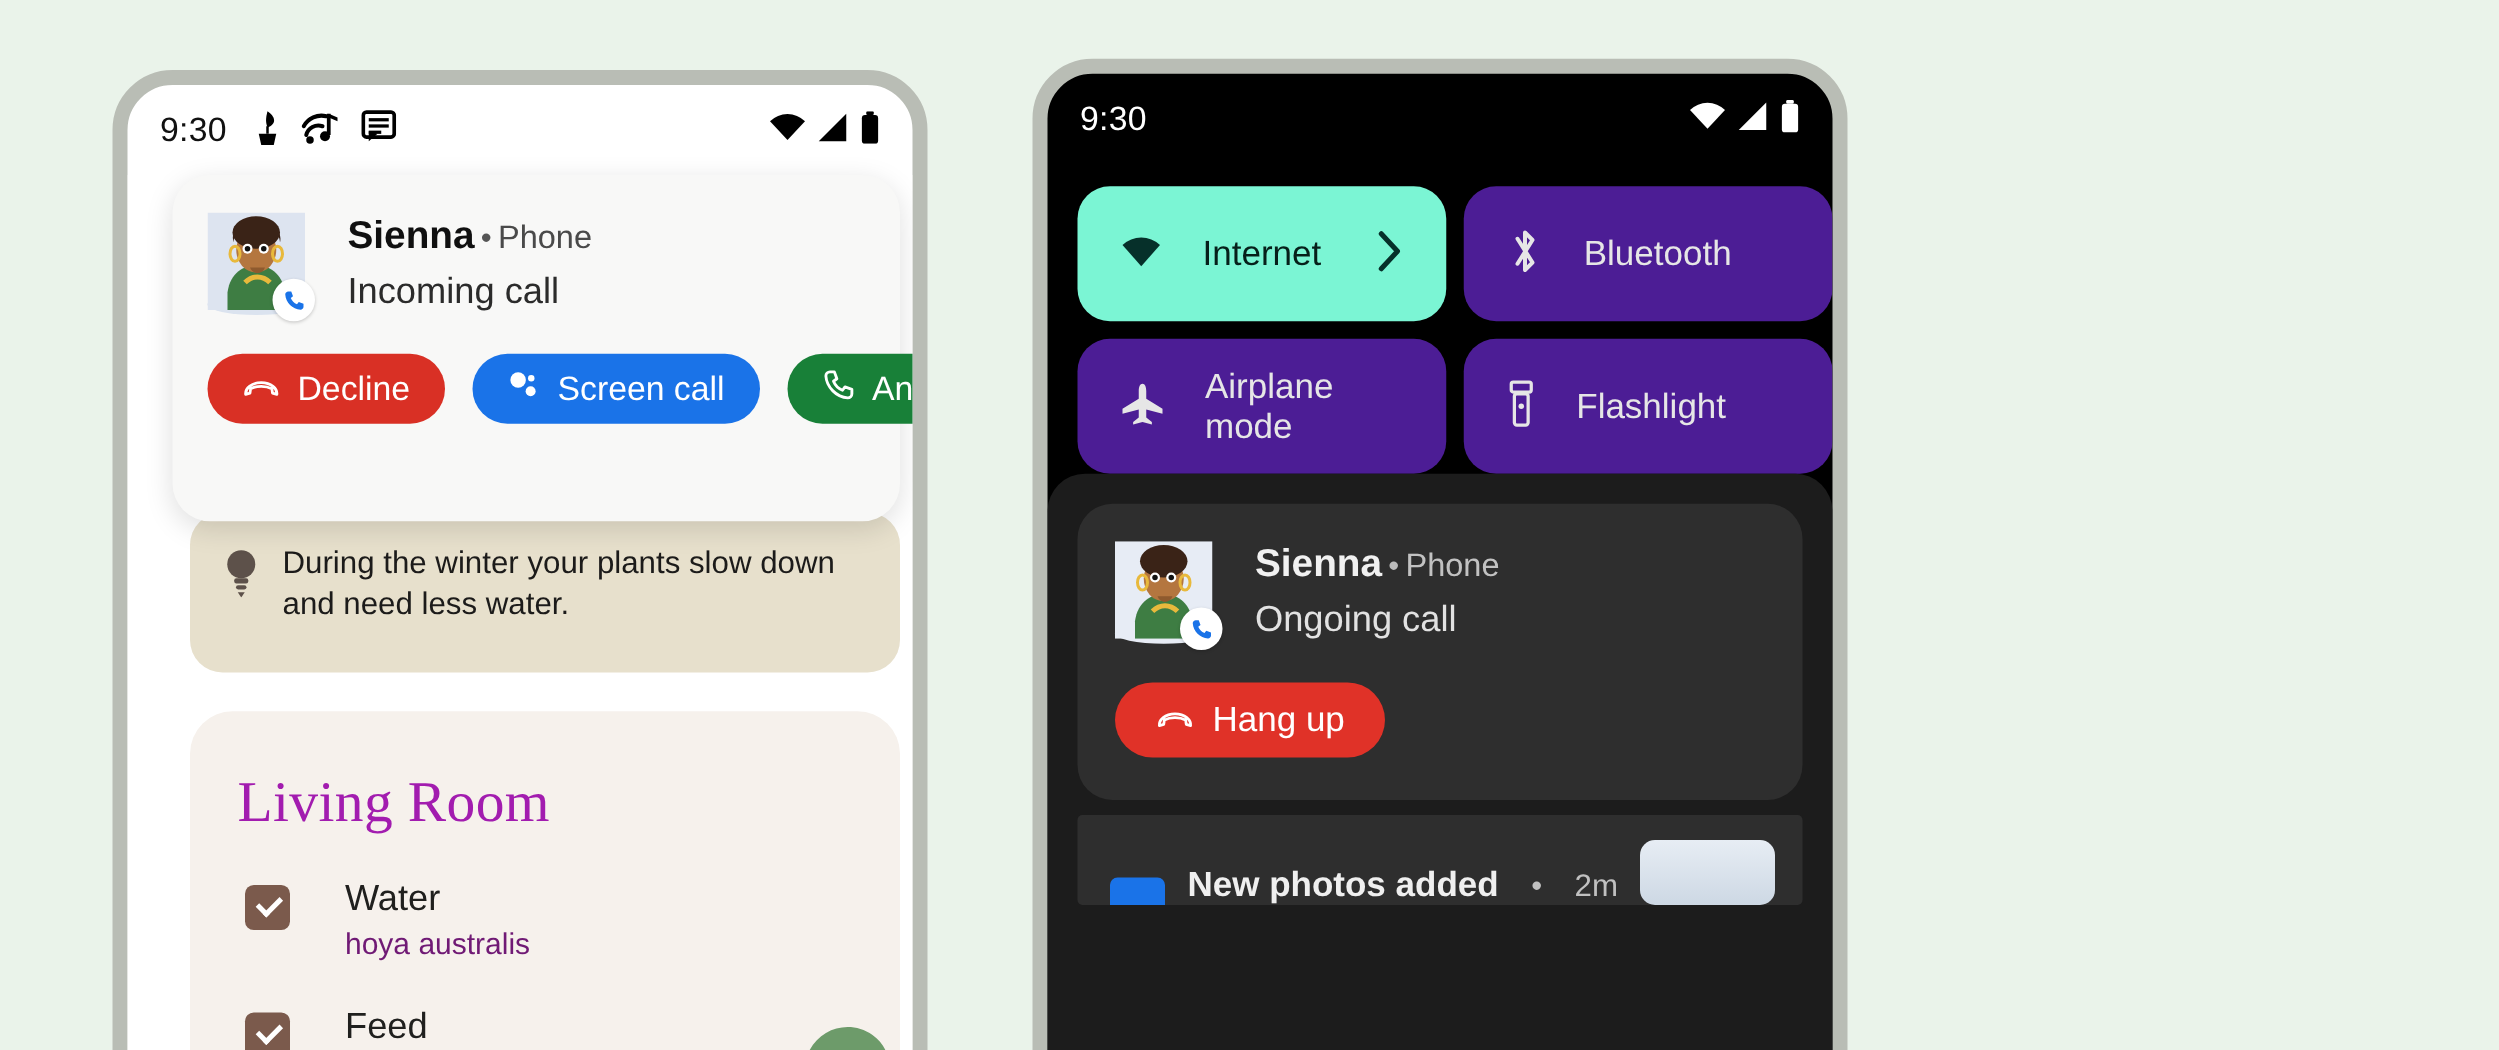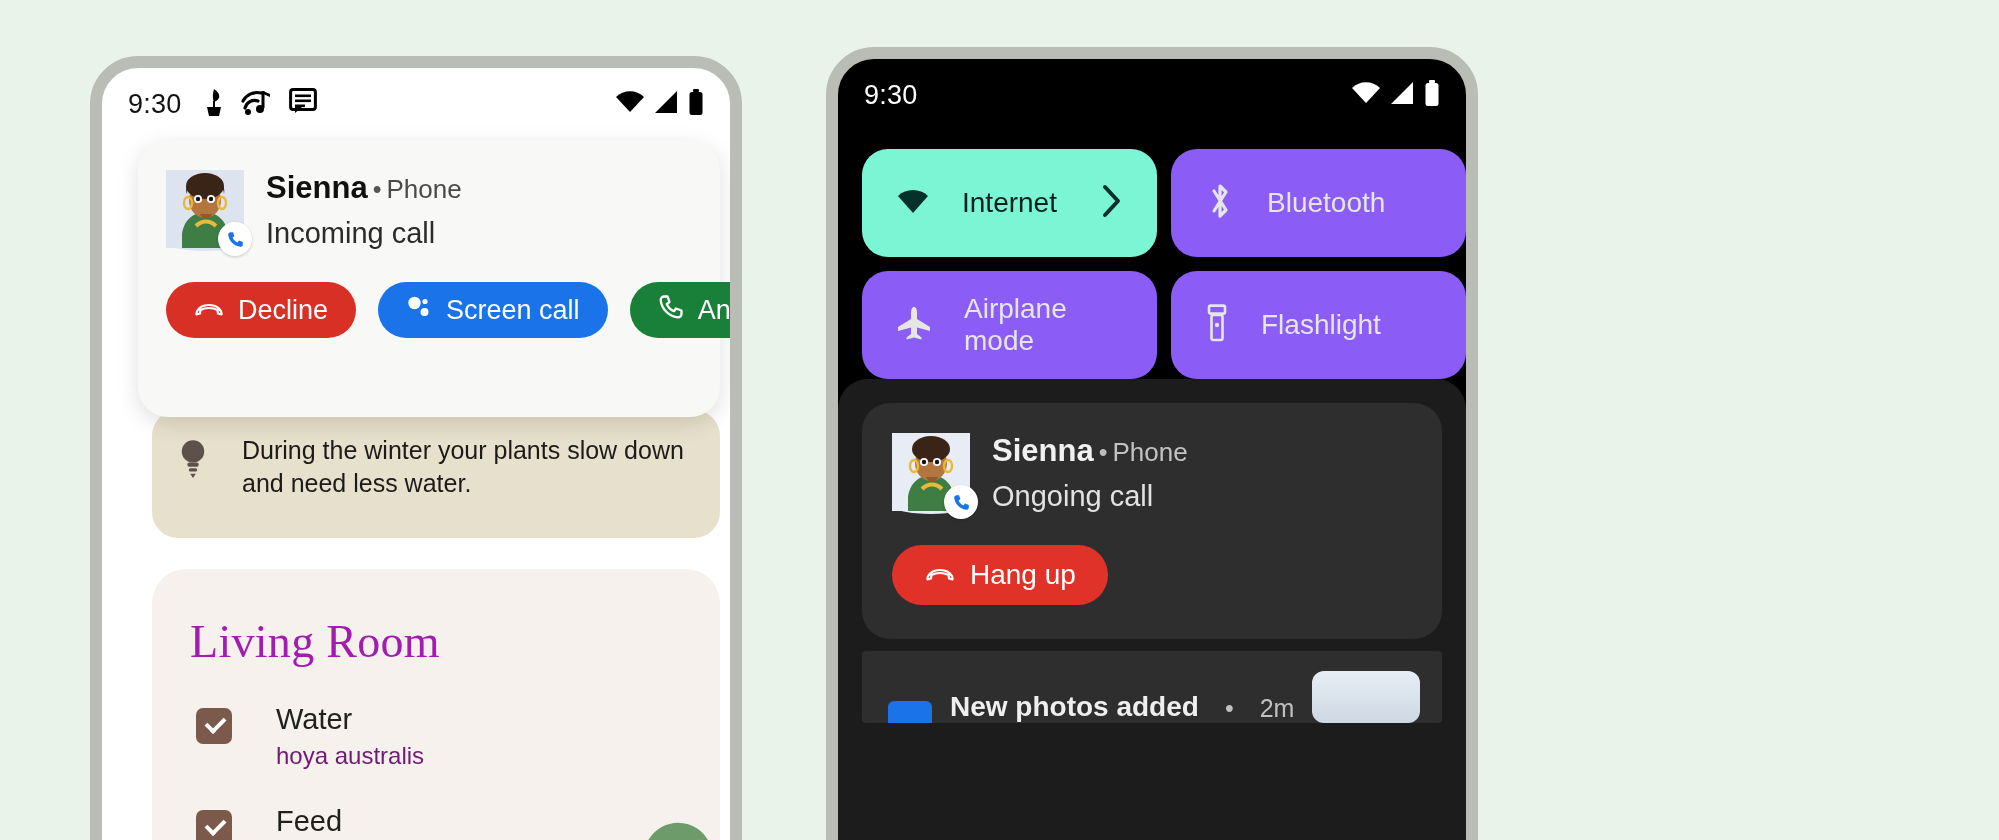--- a/index.html
+++ b/index.html
@@ -48,21 +48,21 @@
   
   .left-body { position: absolute; inset: 72px 0 0 0; background:#fff; }
 
   .tip-card {
     position: absolute; left: 50px; top: 270px;
     width: 568px; height: 128px;
     background: #e7e0cc;
     border-radius: 26px;
     display: flex; align-items: flex-start;
     padding: 20px 24px;
-    gap: 32px;
+    gap: 16px;
   }
   .tip-text {
     font-size: 25px; line-height: 1.33; color: #1c1b1a;
     padding-top: 4px;
   }
   .bulb { flex: 0 0 auto; padding-top: 6px; }
 
   .room-card {
     position: absolute; left: 50px; top: 429px;
     width: 568px; height: 380px;
@@ -92,21 +92,21 @@
 
   
   .notif-incoming {
     position: absolute; left: 36px; top: 72px;
     width: 582px; height: 277px;
     background: #f8f8f7;
     border-radius: 30px;
     box-shadow: 0 6px 22px rgba(0,0,0,.13);
     padding: 30px 28px 0 28px;
   }
-  .notif-head { display: flex; align-items: flex-start; gap: 22px; }
+  .notif-head { display: flex; align-items: flex-start; gap: 34px; }
   .avatar-wrap { position: relative; flex: 0 0 auto; }
   .avatar {
     width: 78px; height: 78px; border-radius: 50%;
     overflow: hidden; background: #dbe3ef;
   }
   .badge-call {
     position: absolute; right: -8px; bottom: -4px;
     width: 34px; height: 34px; border-radius: 50%;
     background: #fff; display: flex; align-items: center; justify-content: center;
     box-shadow: 0 1px 3px rgba(0,0,0,.2);
@@ -131,21 +131,21 @@
 
   
   .qs-grid {
     position: absolute; left: 24px; top: 90px;
     width: 604px;
     display: grid; grid-template-columns: 1fr 1fr;
     gap: 14px 14px;
   }
   .tile {
     height: 108px; border-radius: 26px;
-    background: #8b5cf6;
+    background: #4c1d95;
     display: flex; align-items: center;
     padding: 0 34px; gap: 32px;
     cursor: pointer;
   }
   .tile-on { background: #7bf5d4; }
   .tile-label { font-size: 28px; color: #e6e6e6; }
   .tile-on .tile-label { color: #06201a; font-weight: normal; }
   .tile-chev { margin-left: auto; }
 
   

